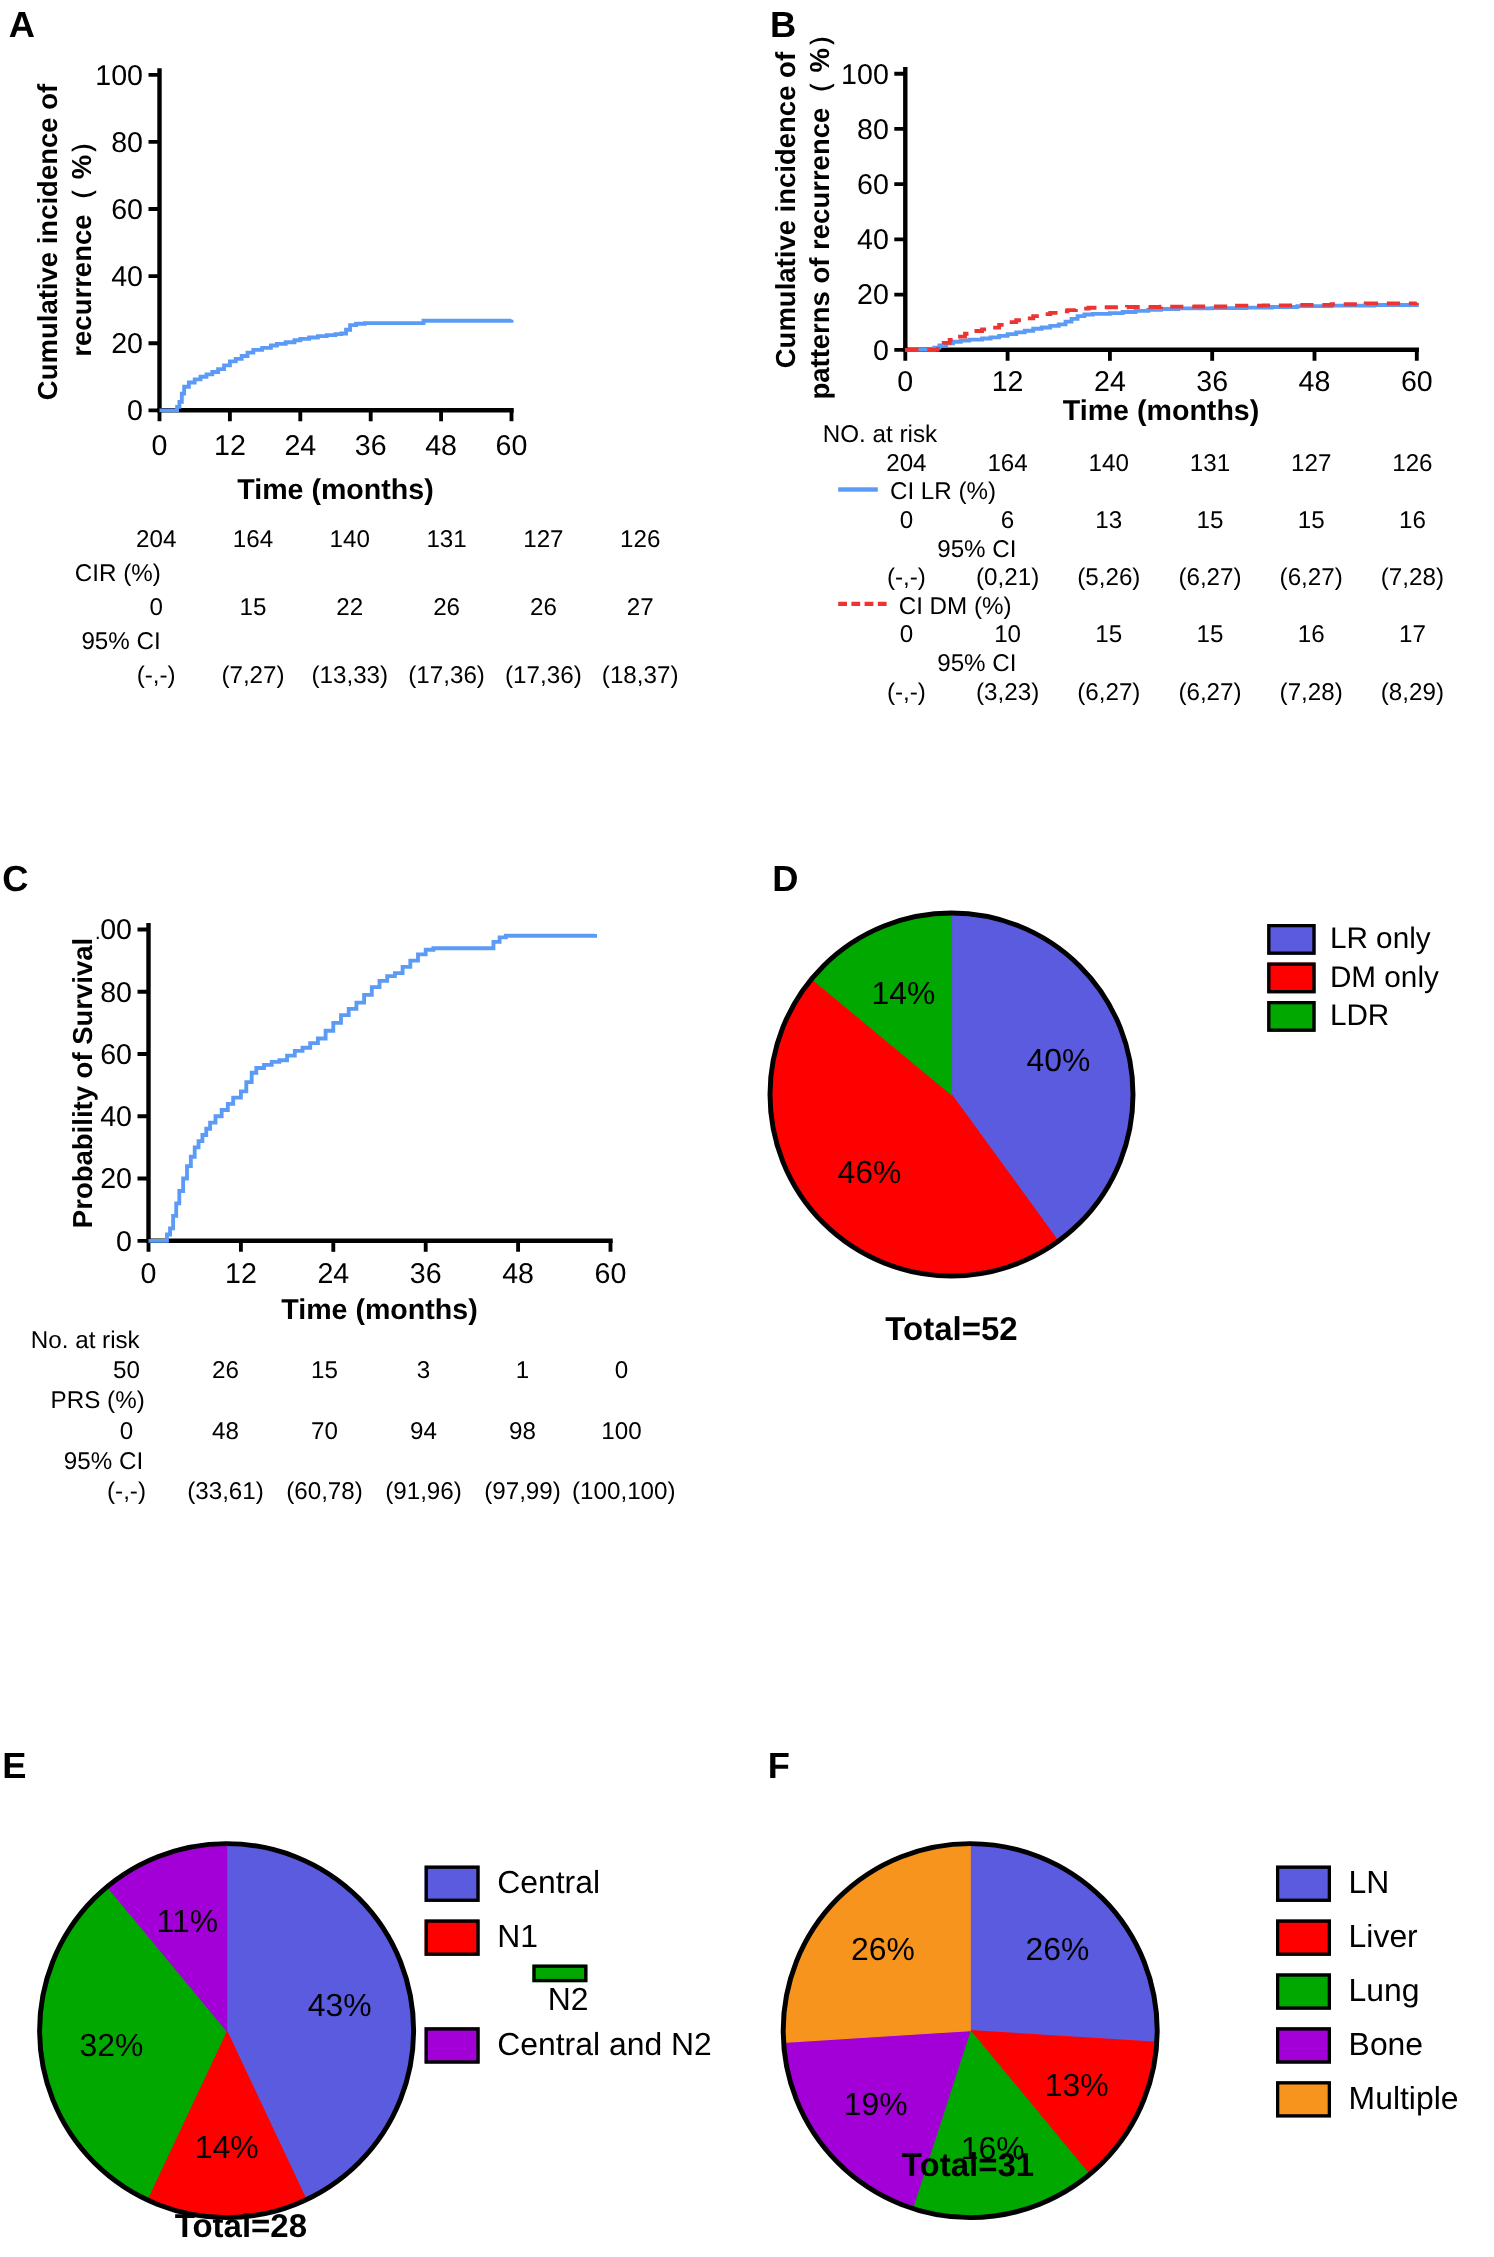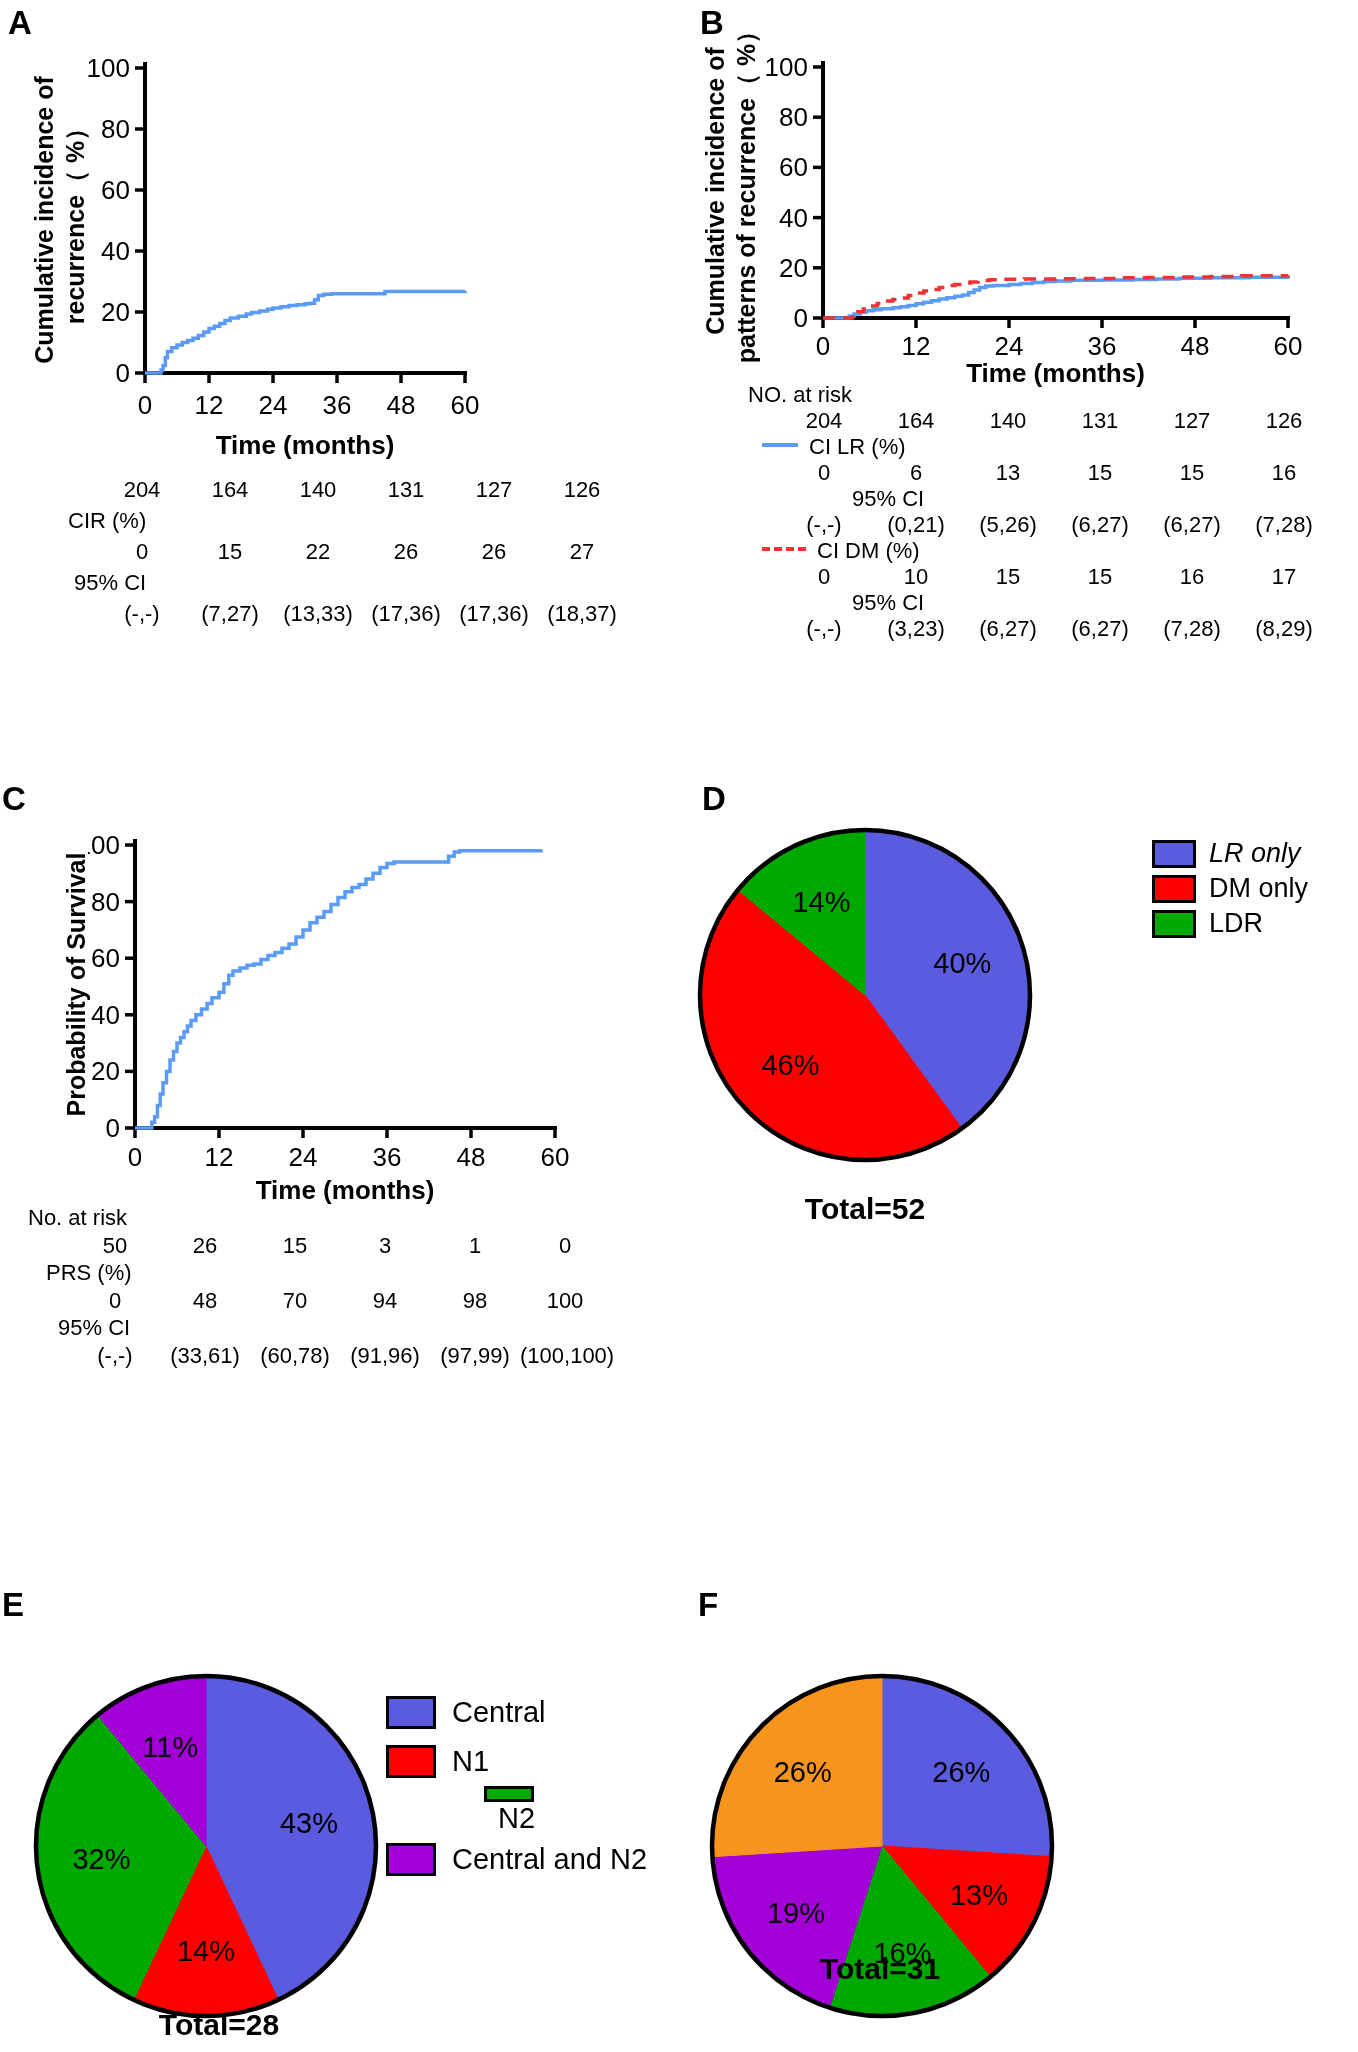--- a/index.html
+++ b/index.html
@@ -252,21 +252,21 @@
       <path d="M205 195 L302.0 328.5 A165 165 0 0 1 77.9 89.8 Z" fill="#FF0000" stroke="#FF0000" stroke-width="1"></path>
       <path d="M205 195 L77.9 89.8 A165 165 0 0 1 205.0 30.0 Z" fill="#00A800" stroke="#00A800" stroke-width="1"></path>
       <circle cx="205" cy="195" r="165" fill="none" stroke="#000" stroke-width="4.5"></circle>
       <text x="302.3" y="173.4" text-anchor="middle" font-size="29">40%</text>
       <text x="130.4" y="275.0" text-anchor="middle" font-size="29">46%</text>
       <text x="161.4" y="112.4" text-anchor="middle" font-size="29">14%</text>
     </svg>
   <div class="leg" id="legend-D" style="left:1152px;top:836px">
       <div class="leg-row" style="height: 35px;">
         <span class="leg-box" style="width: 38px; height: 22px; margin-right: 13px; background: rgb(91, 91, 224);"></span>
-        <span style="font-size: 27px; font-style: italic;">LR only</span>
+        <span style="font-size: 27px;">LR only</span>
       </div>
       <div class="leg-row" style="height: 35px; justify-content: space-between;">
         <span class="leg-box" style="width: 38px; height: 22px; margin-right: 13px; background: rgb(255, 0, 0);"></span>
         <span style="font-size: 27px;">DM only</span>
       </div>
       <div class="leg-row" style="height: 35px;">
         <span class="leg-box" style="width: 38px; height: 22px; margin-right: 13px; background: rgb(0, 168, 0);"></span>
         <span style="font-size: 27px;">LDR</span>
       </div>
     </div>
@@ -311,15 +311,37 @@
       <path d="M182 186 L290.4 317.0 A170 170 0 0 1 129.5 347.7 Z" fill="#00A800" stroke="#00A800" stroke-width="1"></path>
       <path d="M182 186 L129.5 347.7 A170 170 0 0 1 12.3 196.7 Z" fill="#A200D6" stroke="#A200D6" stroke-width="1"></path>
       <path d="M182 186 L12.3 196.7 A170 170 0 0 1 182.0 16.0 Z" fill="#F7941D" stroke="#F7941D" stroke-width="1"></path>
       <circle cx="182" cy="186" r="170" fill="none" stroke="#000" stroke-width="4.5"></circle>
       <text x="261.3" y="121.5" text-anchor="middle" font-size="29">26%</text>
       <text x="278.9" y="245.4" text-anchor="middle" font-size="29">13%</text>
       <text x="202.4" y="302.9" text-anchor="middle" font-size="29">16%</text>
       <text x="96.0" y="262.7" text-anchor="middle" font-size="29">19%</text>
       <text x="102.7" y="121.5" text-anchor="middle" font-size="29">26%</text>
     </svg>
+  <div class="leg" id="legend-F" style="left:1160px;top:1688px">
+      <div class="leg-row" style="height: 49px;">
+        <span class="leg-box" style="width: 44px; height: 27px; margin-right: 16px; background: rgb(91, 91, 224);"></span>
+        <span style="font-size: 29px;">LN</span>
+      </div>
+      <div class="leg-row" style="height: 49px;">
+        <span class="leg-box" style="width: 44px; height: 27px; margin-right: 16px; background: rgb(255, 0, 0);"></span>
+        <span style="font-size: 29px;">Liver</span>
+      </div>
+      <div class="leg-row" style="height: 49px;">
+        <span class="leg-box" style="width: 44px; height: 27px; margin-right: 16px; background: rgb(0, 168, 0);"></span>
+        <span style="font-size: 29px;">Lung</span>
+      </div>
+      <div class="leg-row" style="height: 49px;">
+        <span class="leg-box" style="width: 44px; height: 27px; margin-right: 16px; background: rgb(162, 0, 214);"></span>
+        <span style="font-size: 29px;">Bone</span>
+      </div>
+      <div class="leg-row" style="height: 49px;">
+        <span class="leg-box" style="width: 44px; height: 27px; margin-right: 16px; background: rgb(247, 148, 29);"></span>
+        <span style="font-size: 29px;">Multiple</span>
+      </div>
+    </div>
   <div class="total" style="left:730px;top:1952px">Total=31</div>
 
 </div>
 
 </body></html>

